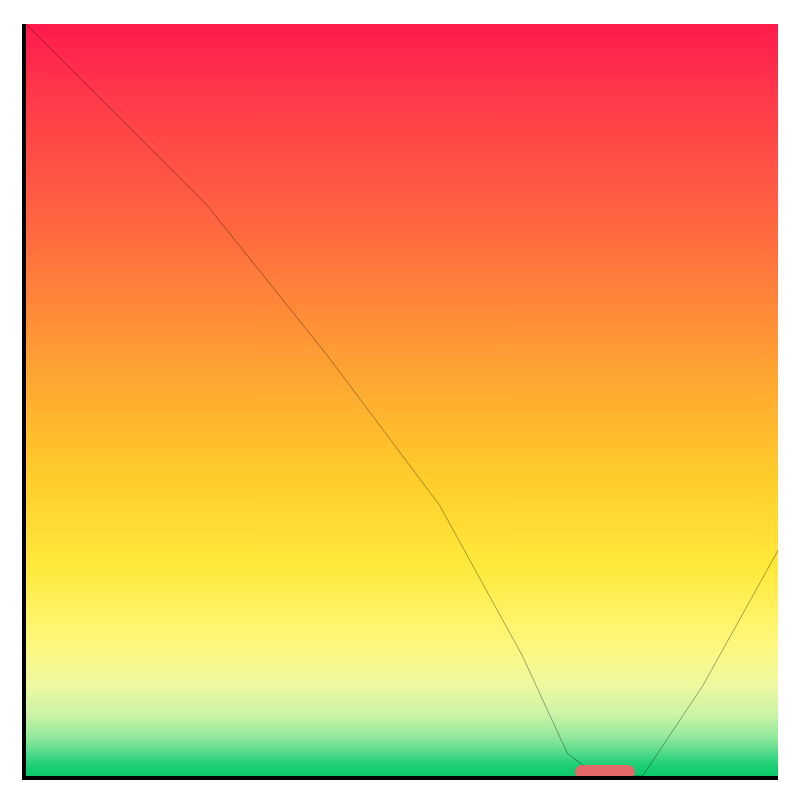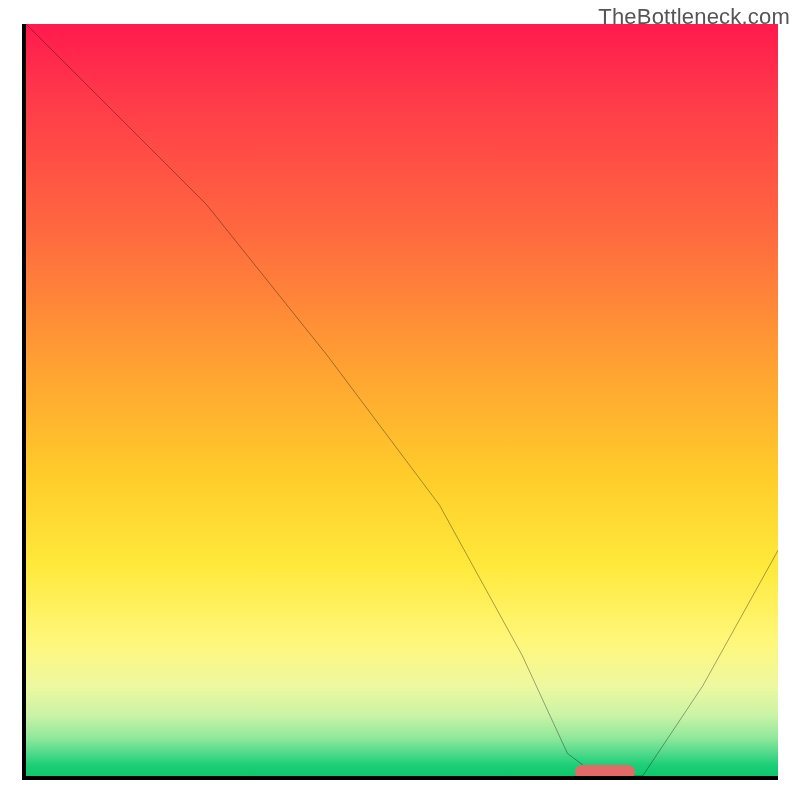--- a/index.html
+++ b/index.html
@@ -67,21 +67,20 @@
     position: absolute;
     height: 14px;
     border-radius: 7px;
     background: #e46a6a;
   }
 </style>
 </head>
 <body>
 
 <div class="canvas">
-  <div class="watermark">TheBottleneck.com</div>
 
   <div class="plot">
 
     <div class="gradient"></div>
 
     <svg class="curve" viewBox="0 0 100 100" preserveAspectRatio="none">
       <path id="curve-path" fill="none" stroke="#000" stroke-width="0.35" vector-effect="non-scaling-stroke" stroke-linecap="round" stroke-linejoin="round" d="M0 0 L10 10 L24 24 L40 44 L55 64 L66 84 L72 97 L76 100 L82 100 L90 88 L100 70"></path>
     </svg>
 
     <div class="marker" id="optimal-marker" style="left: 548.96px; width: 60.16px; bottom: -3px;"></div>

